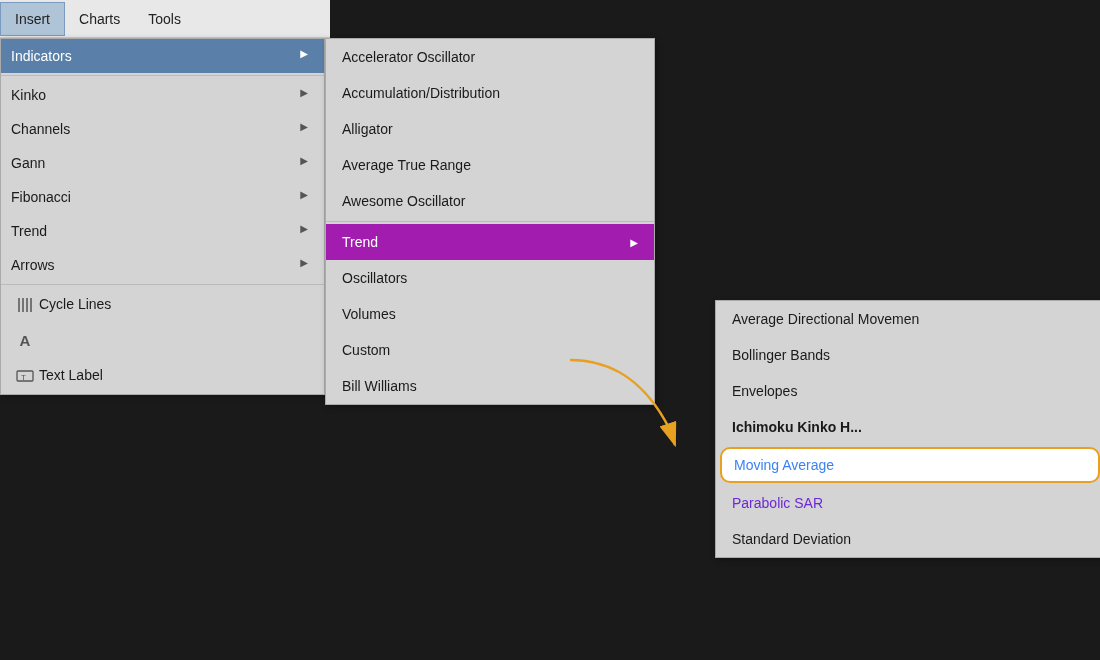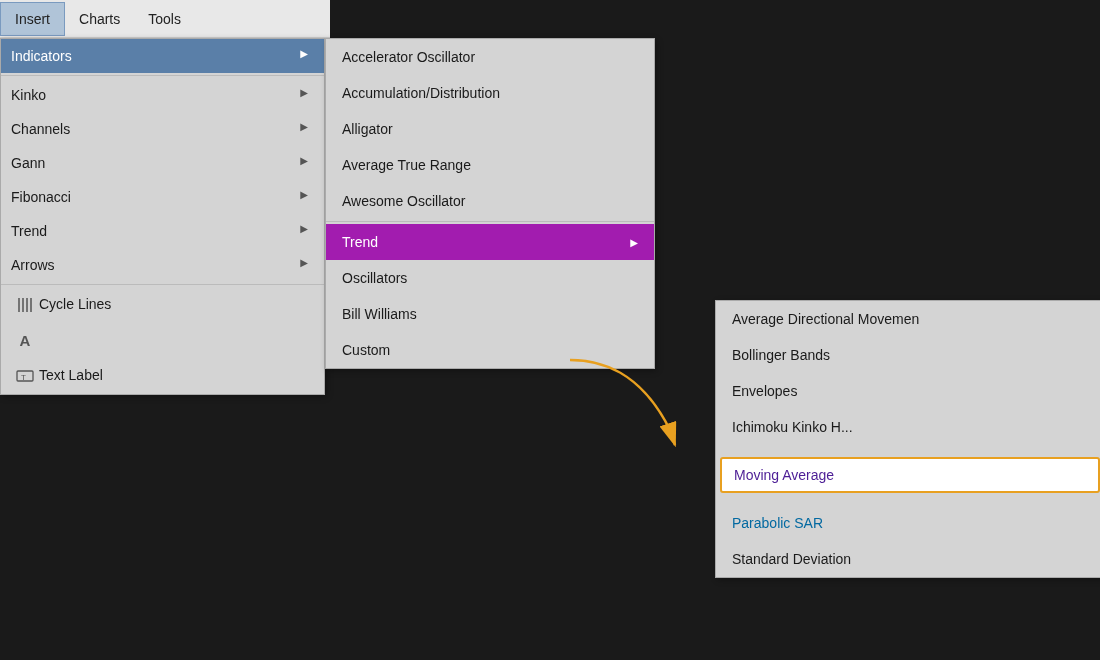--- a/index.html
+++ b/index.html
@@ -126,24 +126,24 @@
     }
     .trend-submenu-item {
       padding: 10px 16px;
       cursor: pointer;
       color: #1a1a1a;
       display: block;
     }
     .trend-submenu-item.selected {
       background: #fff;
       border: 2px solid #e8a020;
-      color: #4c1d95;
-      margin: 12px 4px;
+      color: #3b82f6;
+      margin: 2px 4px;
       padding: 8px 12px;
-      border-radius: 3px;
+      border-radius: 10px;
     }
     .trend-submenu-item.partially-hidden {
       overflow: hidden;
       white-space: nowrap;
       text-overflow: clip;
       padding-right: 0;
     }
 
     
     .arrow-svg {
@@ -225,36 +225,37 @@
   <div class="submenu-item">Accumulation/Distribution</div>
   <div class="submenu-item">Alligator</div>
   <div class="submenu-item">Average True Range</div>
   <div class="submenu-item">Awesome Oscillator</div>
   <div class="submenu-separator"></div>
   <div class="submenu-item highlighted" style="display:flex;align-items:center;justify-content:space-between;">
     <span>Trend</span>
     <span style="font-size:10px;color:#fff;">▶</span>
   </div>
   <div class="submenu-item">Oscillators</div>
+  <div class="submenu-item">Volumes</div>
+  <div class="submenu-item">Custom</div>
   <div class="submenu-item">Bill Williams</div>
-  <div class="submenu-item">Custom</div>
 </div>
 
 <div class="trend-submenu">
   <div class="trend-submenu-item partially-hidden" style="overflow:hidden;white-space:nowrap;">
     <span>Average Directional Movemen</span>
   </div>
   <div class="trend-submenu-item">Bollinger Bands</div>
   <div class="trend-submenu-item">Envelopes</div>
   <div class="trend-submenu-item" style="overflow:hidden;white-space:nowrap;text-overflow:clip;">
-    <span style="display:block;overflow:hidden;white-space:nowrap;">Ichimoku Kinko H...</span>
+    <span style="display:block;overflow:hidden;white-space:nowrap;font-weight:bold;">Ichimoku Kinko H...</span>
   </div>
   <div class="trend-submenu-item selected">Moving Average</div>
   <div class="trend-submenu-item" style="overflow:hidden;white-space:nowrap;text-overflow:clip;">
-    <span style="display:block;overflow:hidden;white-space:nowrap;color:#0369a1;">Parabolic SAR</span>
+    <span style="display:block;overflow:hidden;white-space:nowrap;color:#6d28d9;">Parabolic SAR</span>
   </div>
   <div class="trend-submenu-item">Standard Deviation</div>
 </div>
 
 <svg class="arrow-svg" width="160" height="120" viewBox="0 0 160 120" xmlns="http://www.w3.org/2000/svg">
 
   <defs>
     <marker id="arrowhead" markerWidth="10" markerHeight="7" refX="9" refY="3.5" orient="auto">
       <polygon points="0 0, 10 3.5, 0 7" fill="#e8a020"></polygon>
     </marker>

